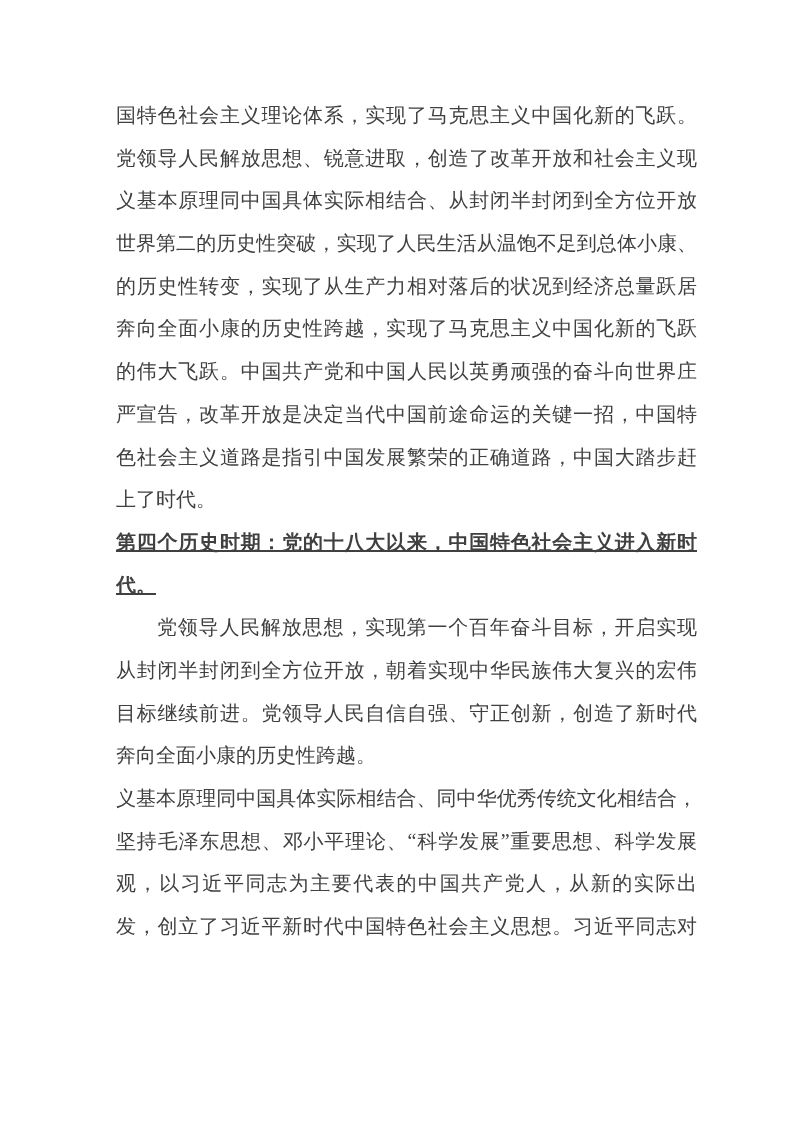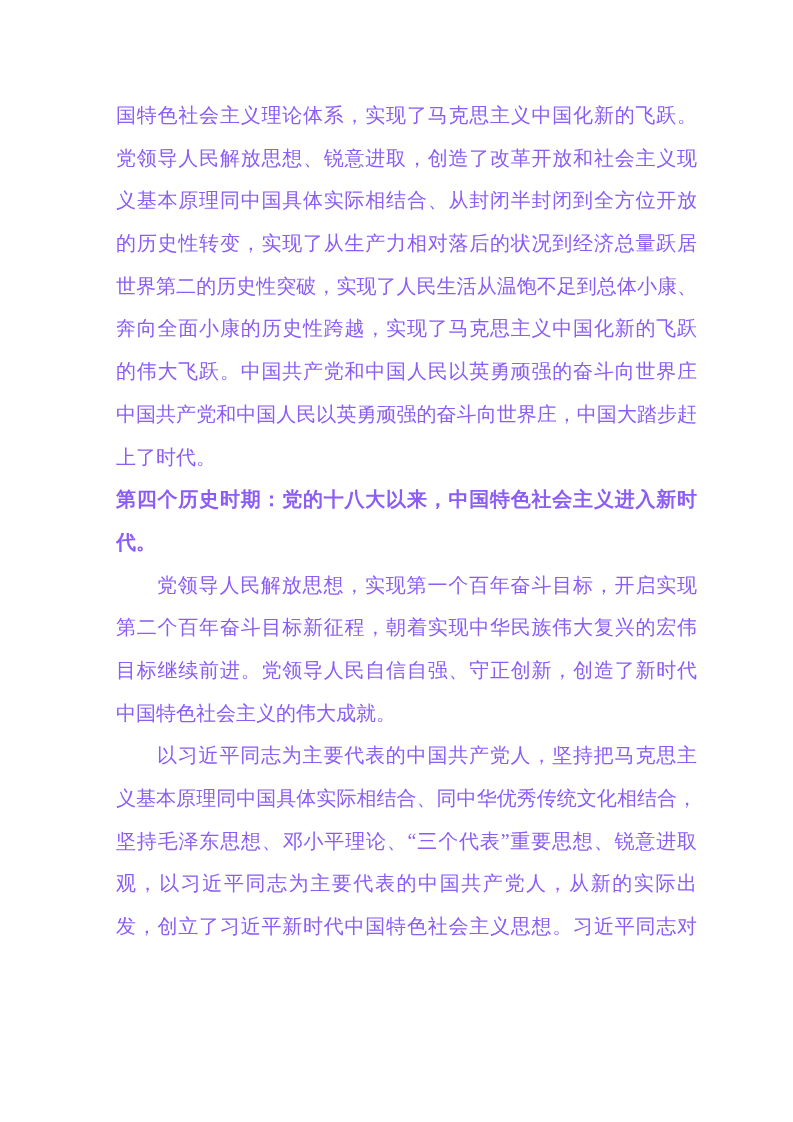--- a/index.html
+++ b/index.html
@@ -37,49 +37,50 @@
   }
   .line.final {
     text-align: center;
     text-align-last: left;
   }
   .line.indent {
     text-indent: 41px;
   }
   .block.heading .line {
     font-weight: 700;
+    text-decoration: underline;
   }
 </style>
 </head>
 <body style="background: rgb(255, 255, 255);">
 
 <main class="page" style="background: rgb(255, 255, 255);">
-  <section class="text-column" style="color: #8b5cf6;">
+  <section class="text-column" style="color: #404040;">
       <div class="block">
         <div class="line">国特色社会主义理论体系，实现了马克思主义中国化新的飞跃。</div>
         <div class="line">党领导人民解放思想、锐意进取，创造了改革开放和社会主义现</div>
         <div class="line">义基本原理同中国具体实际相结合、从封闭半封闭到全方位开放</div>
+        <div class="line">世界第二的历史性突破，实现了人民生活从温饱不足到总体小康、</div>
         <div class="line">的历史性转变，实现了从生产力相对落后的状况到经济总量跃居</div>
-        <div class="line">世界第二的历史性突破，实现了人民生活从温饱不足到总体小康、</div>
         <div class="line">奔向全面小康的历史性跨越，实现了马克思主义中国化新的飞跃</div>
         <div class="line">的伟大飞跃。中国共产党和中国人民以英勇顽强的奋斗向世界庄</div>
-        <div class="line">中国共产党和中国人民以英勇顽强的奋斗向世界庄，中国大踏步赶</div>
+        <div class="line">严宣告，改革开放是决定当代中国前途命运的关键一招，中国特</div>
+        <div class="line">色社会主义道路是指引中国发展繁荣的正确道路，中国大踏步赶</div>
         <div class="line final">上了时代。</div>
       </div>
       <div class="block heading">
         <div class="line">第四个历史时期：党的十八大以来，中国特色社会主义进入新时</div>
         <div class="line final">代。</div>
       </div>
       <div class="block">
         <div class="line indent">党领导人民解放思想，实现第一个百年奋斗目标，开启实现</div>
-        <div class="line">第二个百年奋斗目标新征程，朝着实现中华民族伟大复兴的宏伟</div>
+        <div class="line">从封闭半封闭到全方位开放，朝着实现中华民族伟大复兴的宏伟</div>
         <div class="line">目标继续前进。党领导人民自信自强、守正创新，创造了新时代</div>
-        <div class="line final">中国特色社会主义的伟大成就。</div>
+        <div class="line final">奔向全面小康的历史性跨越。</div>
       </div>
       <div class="block">
-        <div class="line indent">以习近平同志为主要代表的中国共产党人，坚持把马克思主</div>
         <div class="line">义基本原理同中国具体实际相结合、同中华优秀传统文化相结合，</div>
-        <div class="line">坚持毛泽东思想、邓小平理论、“三个代表”重要思想、锐意进取</div>
+        <div class="line">坚持毛泽东思想、邓小平理论、“科学发展”重要思想、科学发展</div>
         <div class="line">观，以习近平同志为主要代表的中国共产党人，从新的实际出</div>
         <div class="line">发，创立了习近平新时代中国特色社会主义思想。习近平同志对</div>
       </div>
     </section>
 </main>
 
 </body></html>

